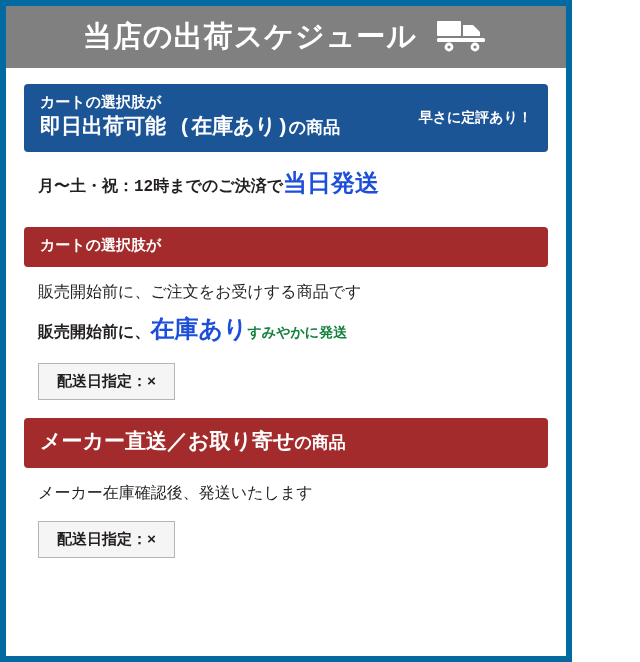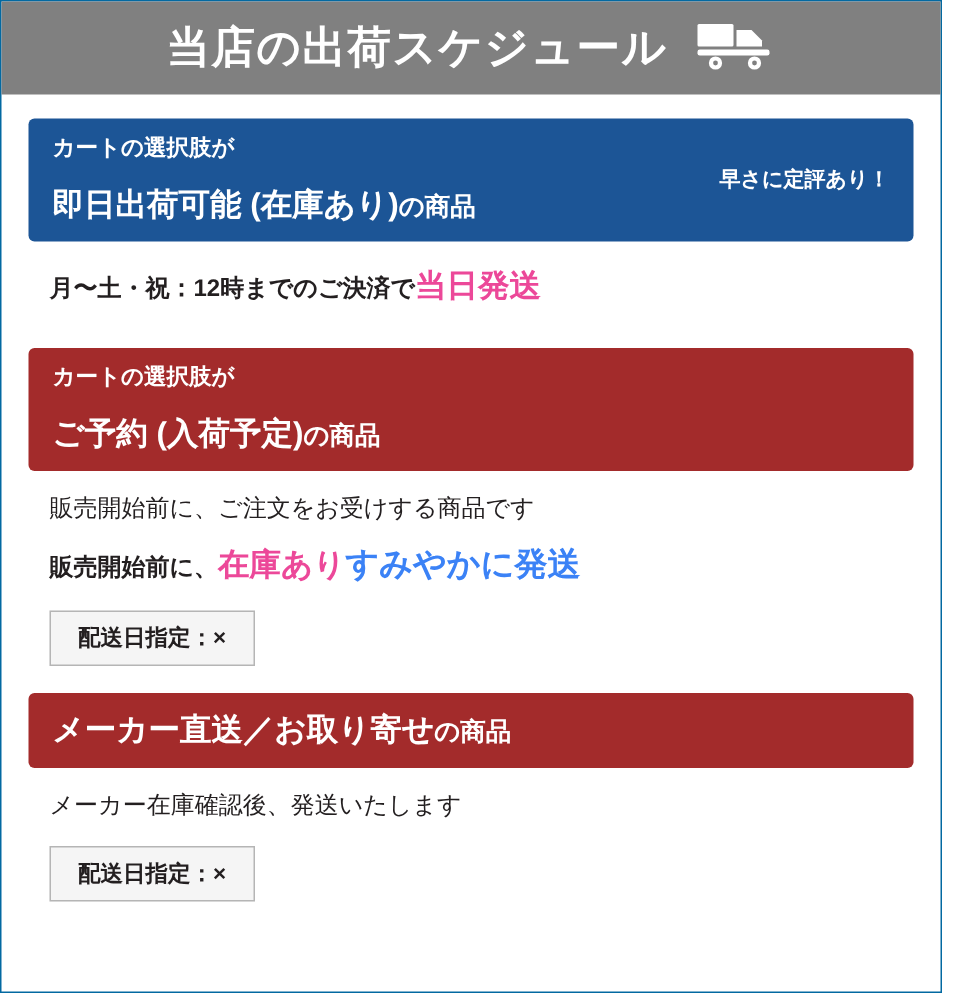--- a/index.html
+++ b/index.html
@@ -8,25 +8,26 @@
   }
   body {
     width: 640px;
     height: 662px;
     background: #ffffff;
     font-family: "Liberation Sans", sans-serif;
     overflow: hidden;
   }
   .page {
     position: relative;
-    width: 628px;
+    width: 572px;
     height: 662px;
     background: #ffffff;
-    border: 1px solid #0369a1;
+    border: 6px solid #0369a1;
     box-sizing: border-box;
+    font-family: Liberation Mono, monospace;
   }
   
   .header {
     height: 62px;
     background: #808080;
     display: flex;
     align-items: center;
     justify-content: center;
     gap: 18px;
   }
@@ -52,21 +53,21 @@
     display: flex;
     align-items: center;
     justify-content: space-between;
     color: #ffffff;
   }
   .bar.blue { background: #1c5596; }
   .bar.red  { background: #a32b2b; }
   .bar-left {
     display: flex;
     flex-direction: column;
-    gap: 16px;
+    gap: 2px;
   }
   .bar-sub {
     font-size: 15px;
     font-weight: bold;
     line-height: 1.2;
   }
   .bar-main {
     font-size: 21px;
     font-weight: bold;
     line-height: 1.25;
@@ -97,29 +98,29 @@
   }
   .line {
     font-size: 16px;
     color: #231f20;
     line-height: 1.55;
     margin-bottom: 6px;
     white-space: nowrap;
   }
   .line .label { font-weight: bold; }
   .line .em {
-    color: #ec4899;
-    font-weight: bold;
-    font-size: 21px;
+    color: #1d4ed8;
+    font-weight: bold;
+    font-size: 24px;
     letter-spacing: 0px;
   }
   .line .em-sm {
-    color: #3b82f6;
-    font-weight: bold;
-    font-size: 22px;
+    color: #15803d;
+    font-weight: bold;
+    font-size: 14px;
   }
   .line .plain-bold {
     font-weight: bold;
   }
   
   .chip {
     display: inline-block;
     border: 1px solid #b5b5b5;
     border-radius: 0;
     background: #f5f5f5;
@@ -169,23 +170,20 @@
         <div class="line">
           <span class="label">月〜土・祝：</span><span class="plain-bold">12時までのご決済で</span><span class="em">当日発送</span>
         </div>
       </div>
     </div>
 
     <div class="section">
       <div class="bar red">
         <div class="bar-left">
           <div class="bar-sub">カートの選択肢が</div>
-          <div class="bar-main">
-            <span>ご予約 (入荷予定)</span><span class="thin">の商品</span>
-          </div>
         </div>
         <div class="bar-note"></div>
       </div>
       <div class="details">
         <div class="line">
           <span>販売開始前に、ご注文をお受けする商品です</span>
         </div>
         <div class="line">
           <span class="label">販売開始前に、</span><span class="em">在庫あり</span><span class="em-sm">すみやかに発送</span>
         </div>

